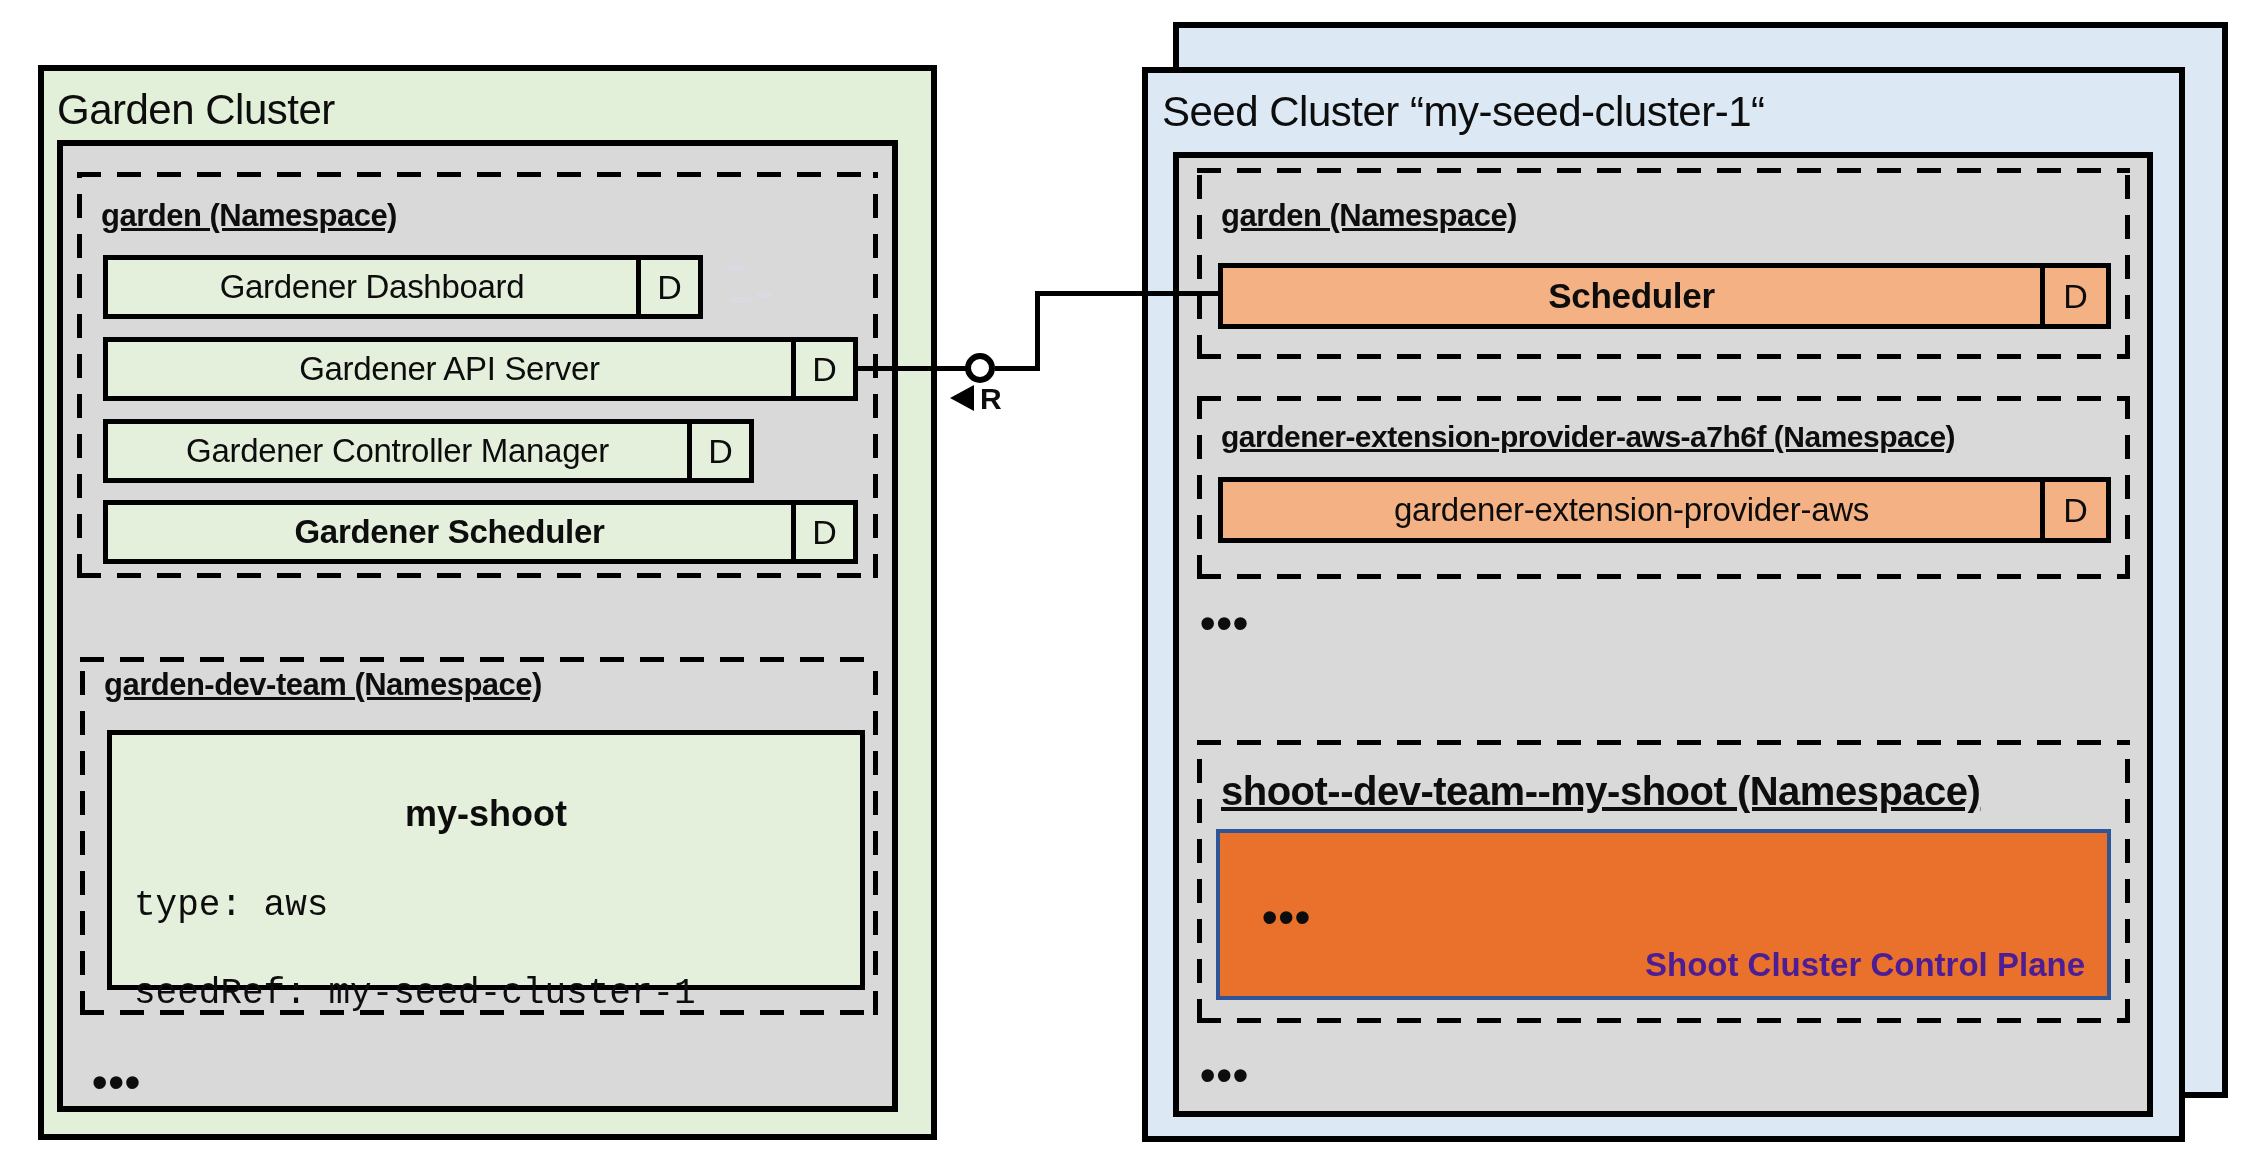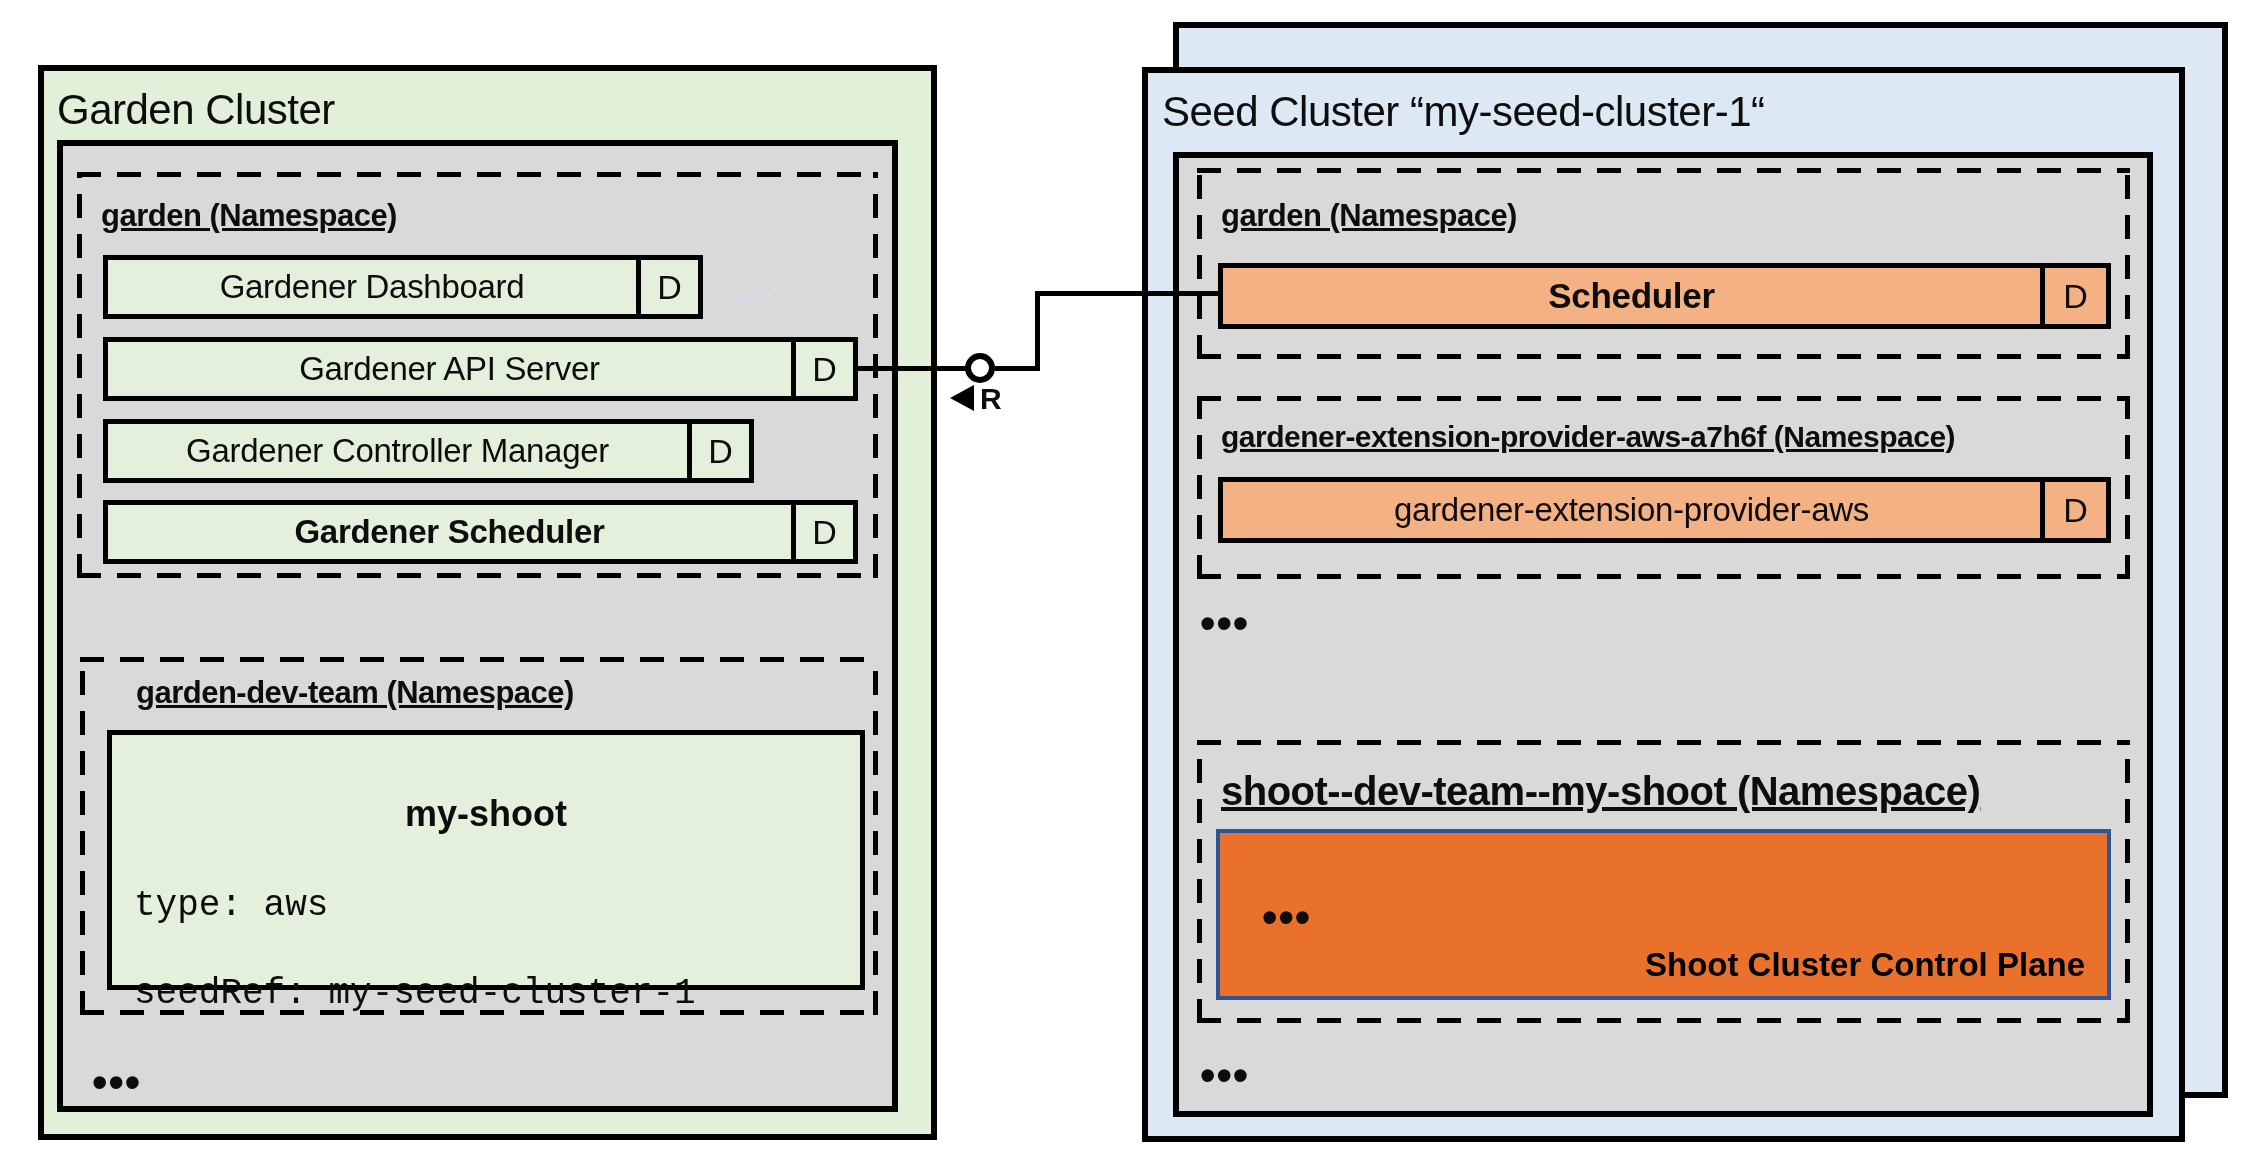--- a/index.html
+++ b/index.html
@@ -47,21 +47,21 @@
   .lollipop { width:30px; height:30px; border:6px solid #000; border-radius:50%;
               background:#fff; z-index:31; }
   .tri-left { width:0; height:0; border-top:13px solid transparent;
               border-bottom:13px solid transparent; border-right:24px solid #000; z-index:31; }
   .r-label { font-size:30px; font-weight:bold; z-index:31; }
 
   .artifact { background:#dadae2; z-index:5; }
 
   .shoot-card { background:#e4f0dc; border:5px solid #000; }
   .cp-box { background:#e9712b; border:4px solid #2e5596; }
-  .cp-label { color:#000000; font-size:33px; font-weight:bold; white-space:nowrap; }
+  .cp-label { color:#4c1d95; font-size:33px; font-weight:bold; white-space:nowrap; }
 </style>
 </head>
 <body>
 
 <div id="canvas">
 
   <div class="abs cluster" style="left:38px; top:65px; width:899px; height:1075px; background:#e2efd9; z-index:2;">
     <div class="abs cluster-title" style="left:13px; top:15px;">Garden Cluster</div>
   </div>
 
@@ -89,21 +89,21 @@
     <div class="row-label">Gardener Controller Manager</div>
     <div class="d-cell">D</div>
   </div>
 
   <div class="abs row green bold" style="left:103px; top:500px; width:755px; z-index:6;">
     <div class="row-label">Gardener Scheduler</div>
     <div class="d-cell">D</div>
   </div>
 
   <div class="abs dashed" style="left:80px; top:657px; width:798px; height:358px; z-index:4;">
-    <div class="abs ns-label" style="left:24px; top:18px;margin-left:32px;">garden-dev-team (Namespace)</div>
+    <div class="abs ns-label" style="left:24px; top:10px;">garden-dev-team (Namespace)</div>
   </div>
 
   <div class="abs shoot-card" style="left:107px; top:730px; width:758px; height:260px; z-index:6;">
     <div class="abs" style="left:0; top:58px; width:100%; text-align:center; font-size:36px; font-weight:bold;">my-shoot</div>
     <div class="abs mono" style="left:22px; top:150px; font-size:36px; white-space:nowrap;">type: aws</div>
     <div class="abs mono" style="left:22px; top:198px; font-size:36px; white-space:nowrap;margin-top:40px;">seedRef: my-seed-cluster-1</div>
   </div>
 
   <div class="abs dots" style="left:92px; top:1060px; z-index:6;">•••</div>
 

